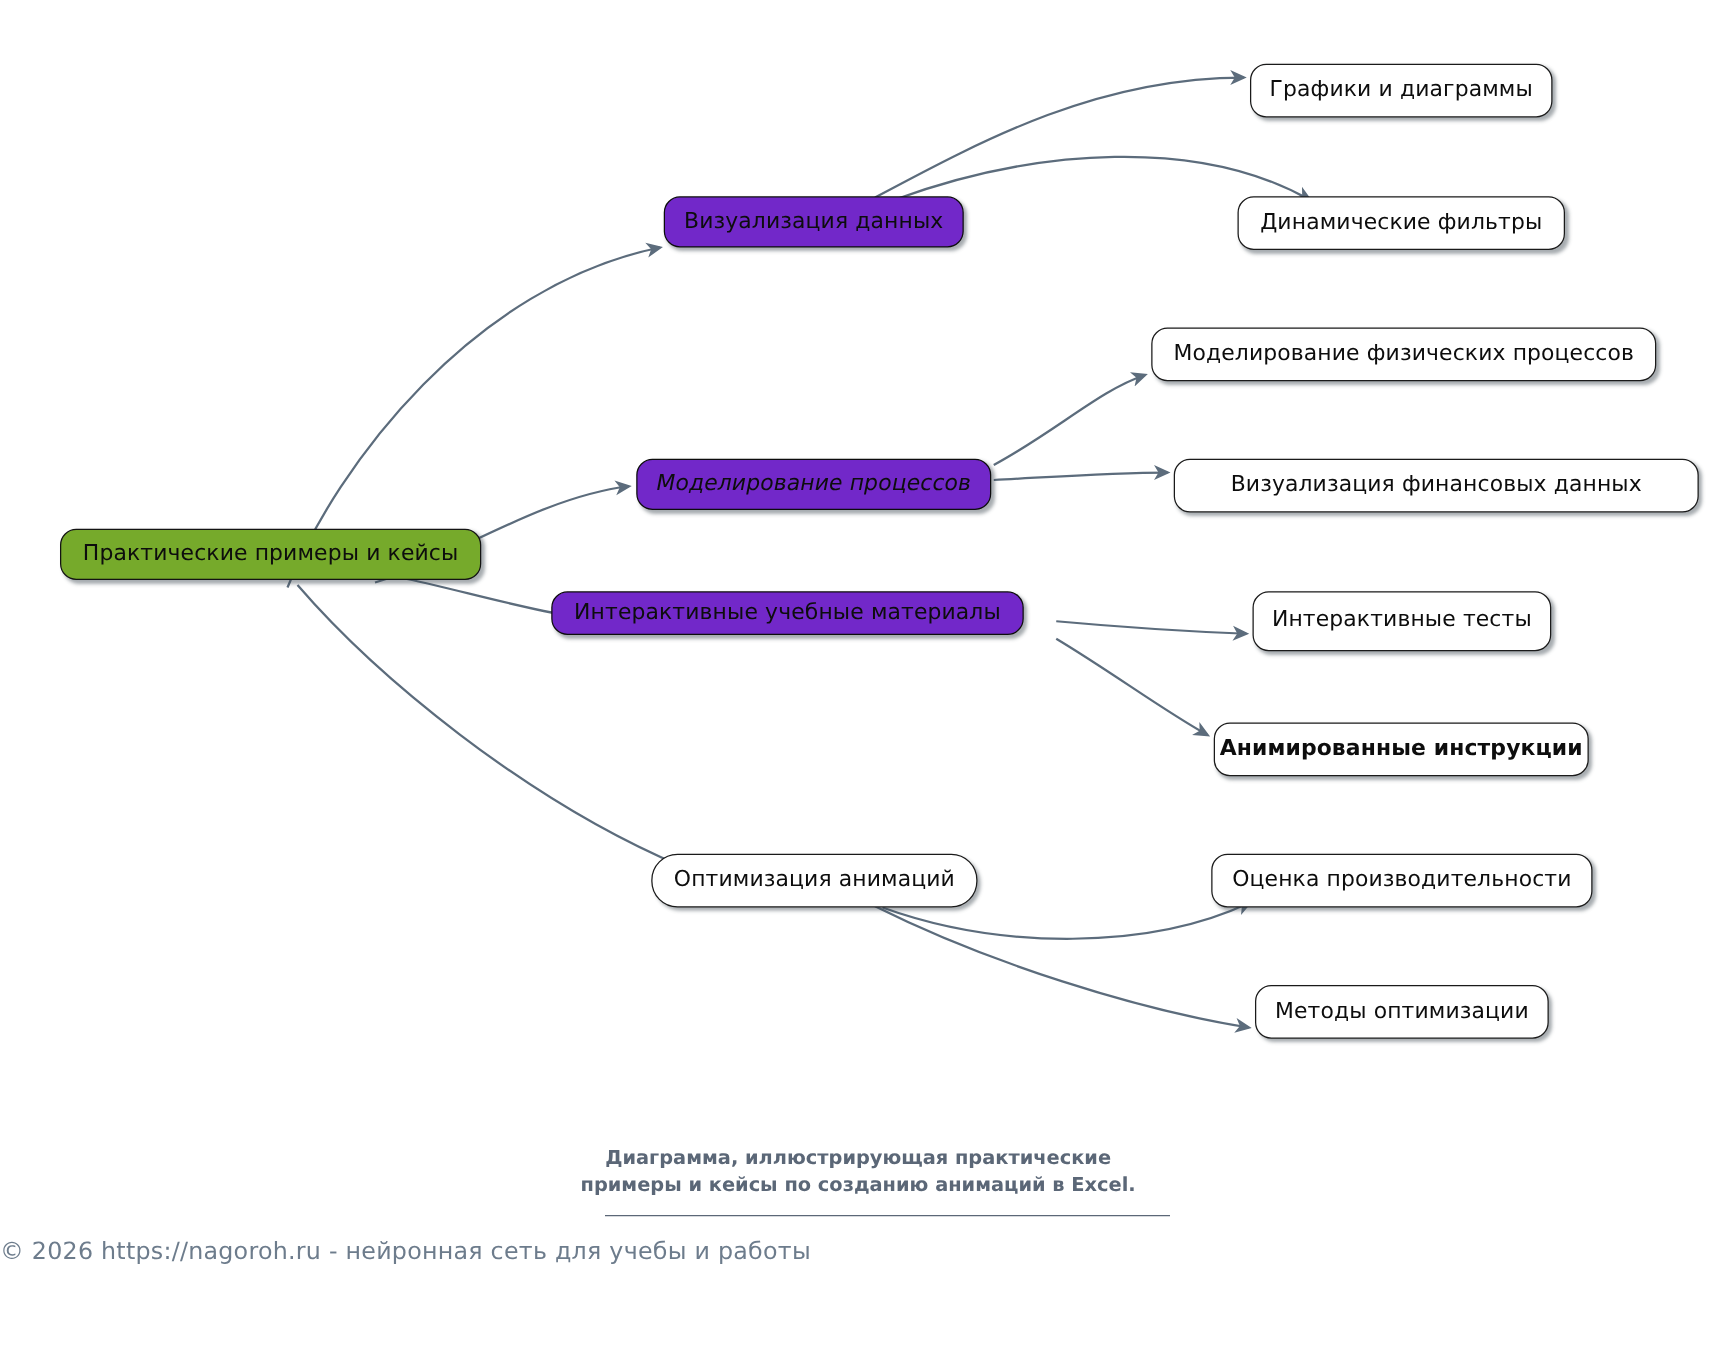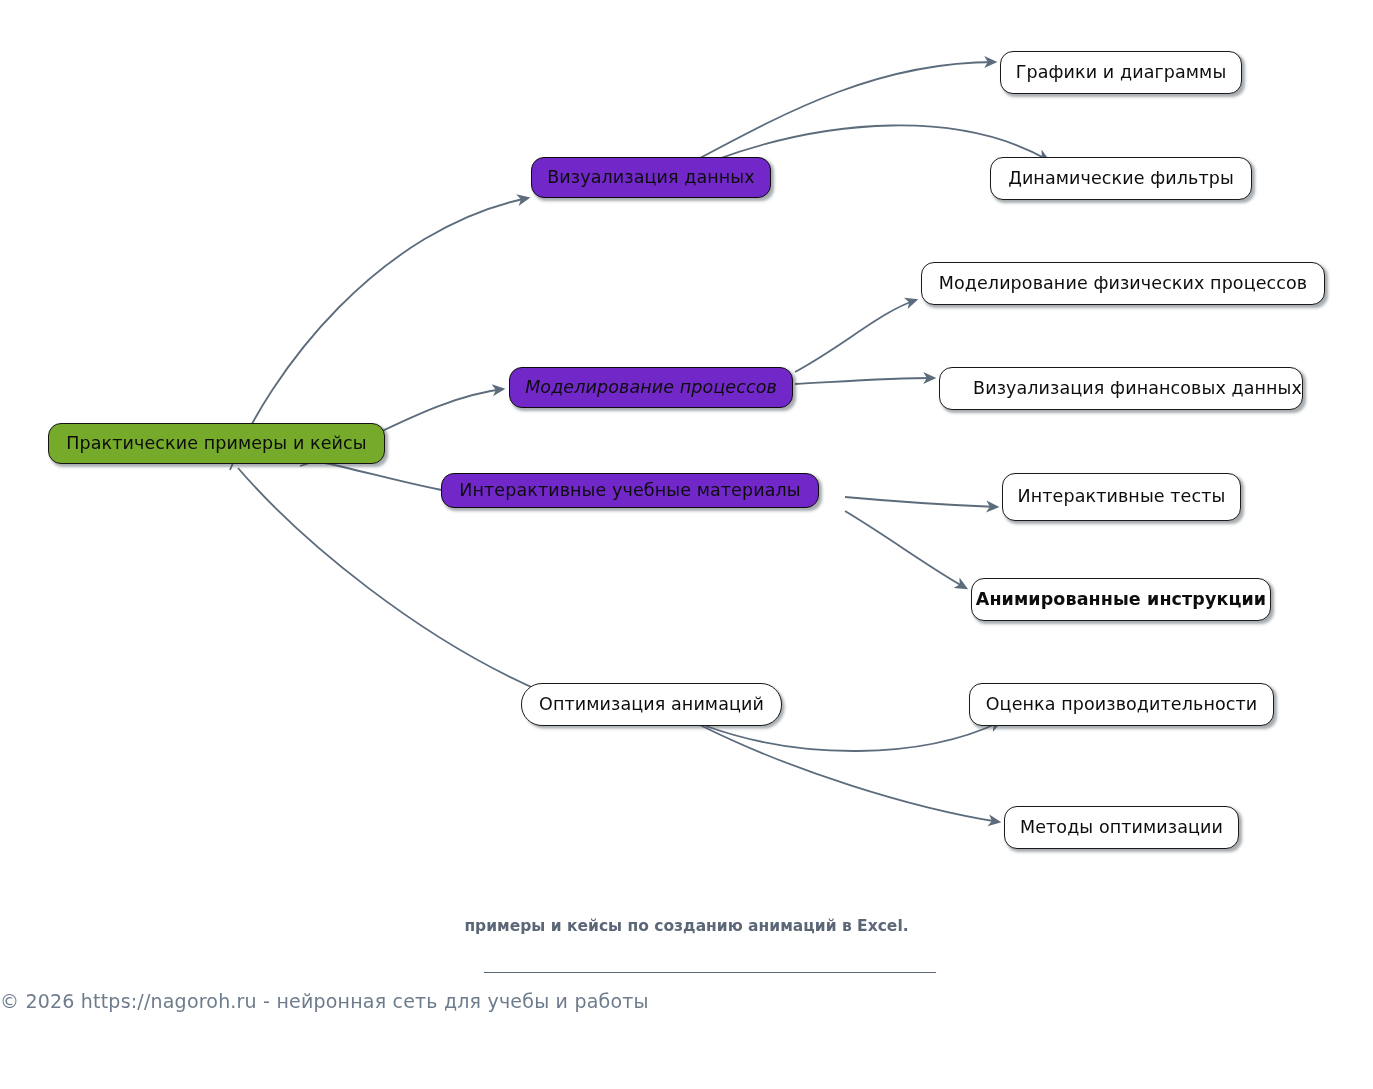--- a/index.html
+++ b/index.html
@@ -131,44 +131,45 @@
       </div>
       <div class="node " style="left: 990px; top: 157px; width: 262px; height: 43px;">
         <span>Динамические фильтры</span>
       </div>
       <div class="node purple" style="left: 509px; top: 367px; width: 284px; height: 41px; font-style: italic;">
         <span>Моделирование процессов</span>
       </div>
       <div class="node " style="left: 921px; top: 262px; width: 404px; height: 43px;">
         <span>Моделирование физических процессов</span>
       </div>
-      <div class="node " style="left: 939px; top: 367px; width: 364px; height: 43px; justify-content: flex-end;">
+      <div class="node " style="left: 939px; top: 367px; width: 420px; height: 43px;">
         <span>Визуализация финансовых данных</span>
       </div>
       <div class="node purple" style="left: 441px; top: 473px; width: 378px; height: 35px;">
         <span>Интерактивные учебные материалы</span>
       </div>
       <div class="node " style="left: 1002px; top: 473px; width: 239px; height: 48px;">
         <span>Интерактивные тесты</span>
       </div>
       <div class="node " style="left: 971px; top: 578px; width: 300px; height: 43px; font-weight: bold;">
         <span>Анимированные инструкции</span>
       </div>
       <div class="node " style="left: 521px; top: 683px; width: 261px; height: 43px; border-radius: 21px;">
         <span>Оптимизация анимаций</span>
       </div>
       <div class="node " style="left: 969px; top: 683px; width: 305px; height: 43px;">
         <span>Оценка производительности</span>
       </div>
-      <div class="node " style="left: 1004px; top: 788px; width: 235px; height: 43px; margin-top: 18px;">
+      <div class="node " style="left: 1004px; top: 788px; width: 235px; height: 43px;">
         <span>Методы оптимизации</span>
       </div>
     </div>
 
   <div id="caption">
+    <span class="line">Диаграмма, иллюстрирующая практические</span>
     <span class="line">примеры и кейсы по созданию анимаций в Excel.</span>
   </div>
 
   <div id="caption-rule"></div>
 
   <div id="footer">© 2026 https://nagoroh.ru - нейронная сеть для учебы и работы</div>
 
 </div>
 
 </body></html>

